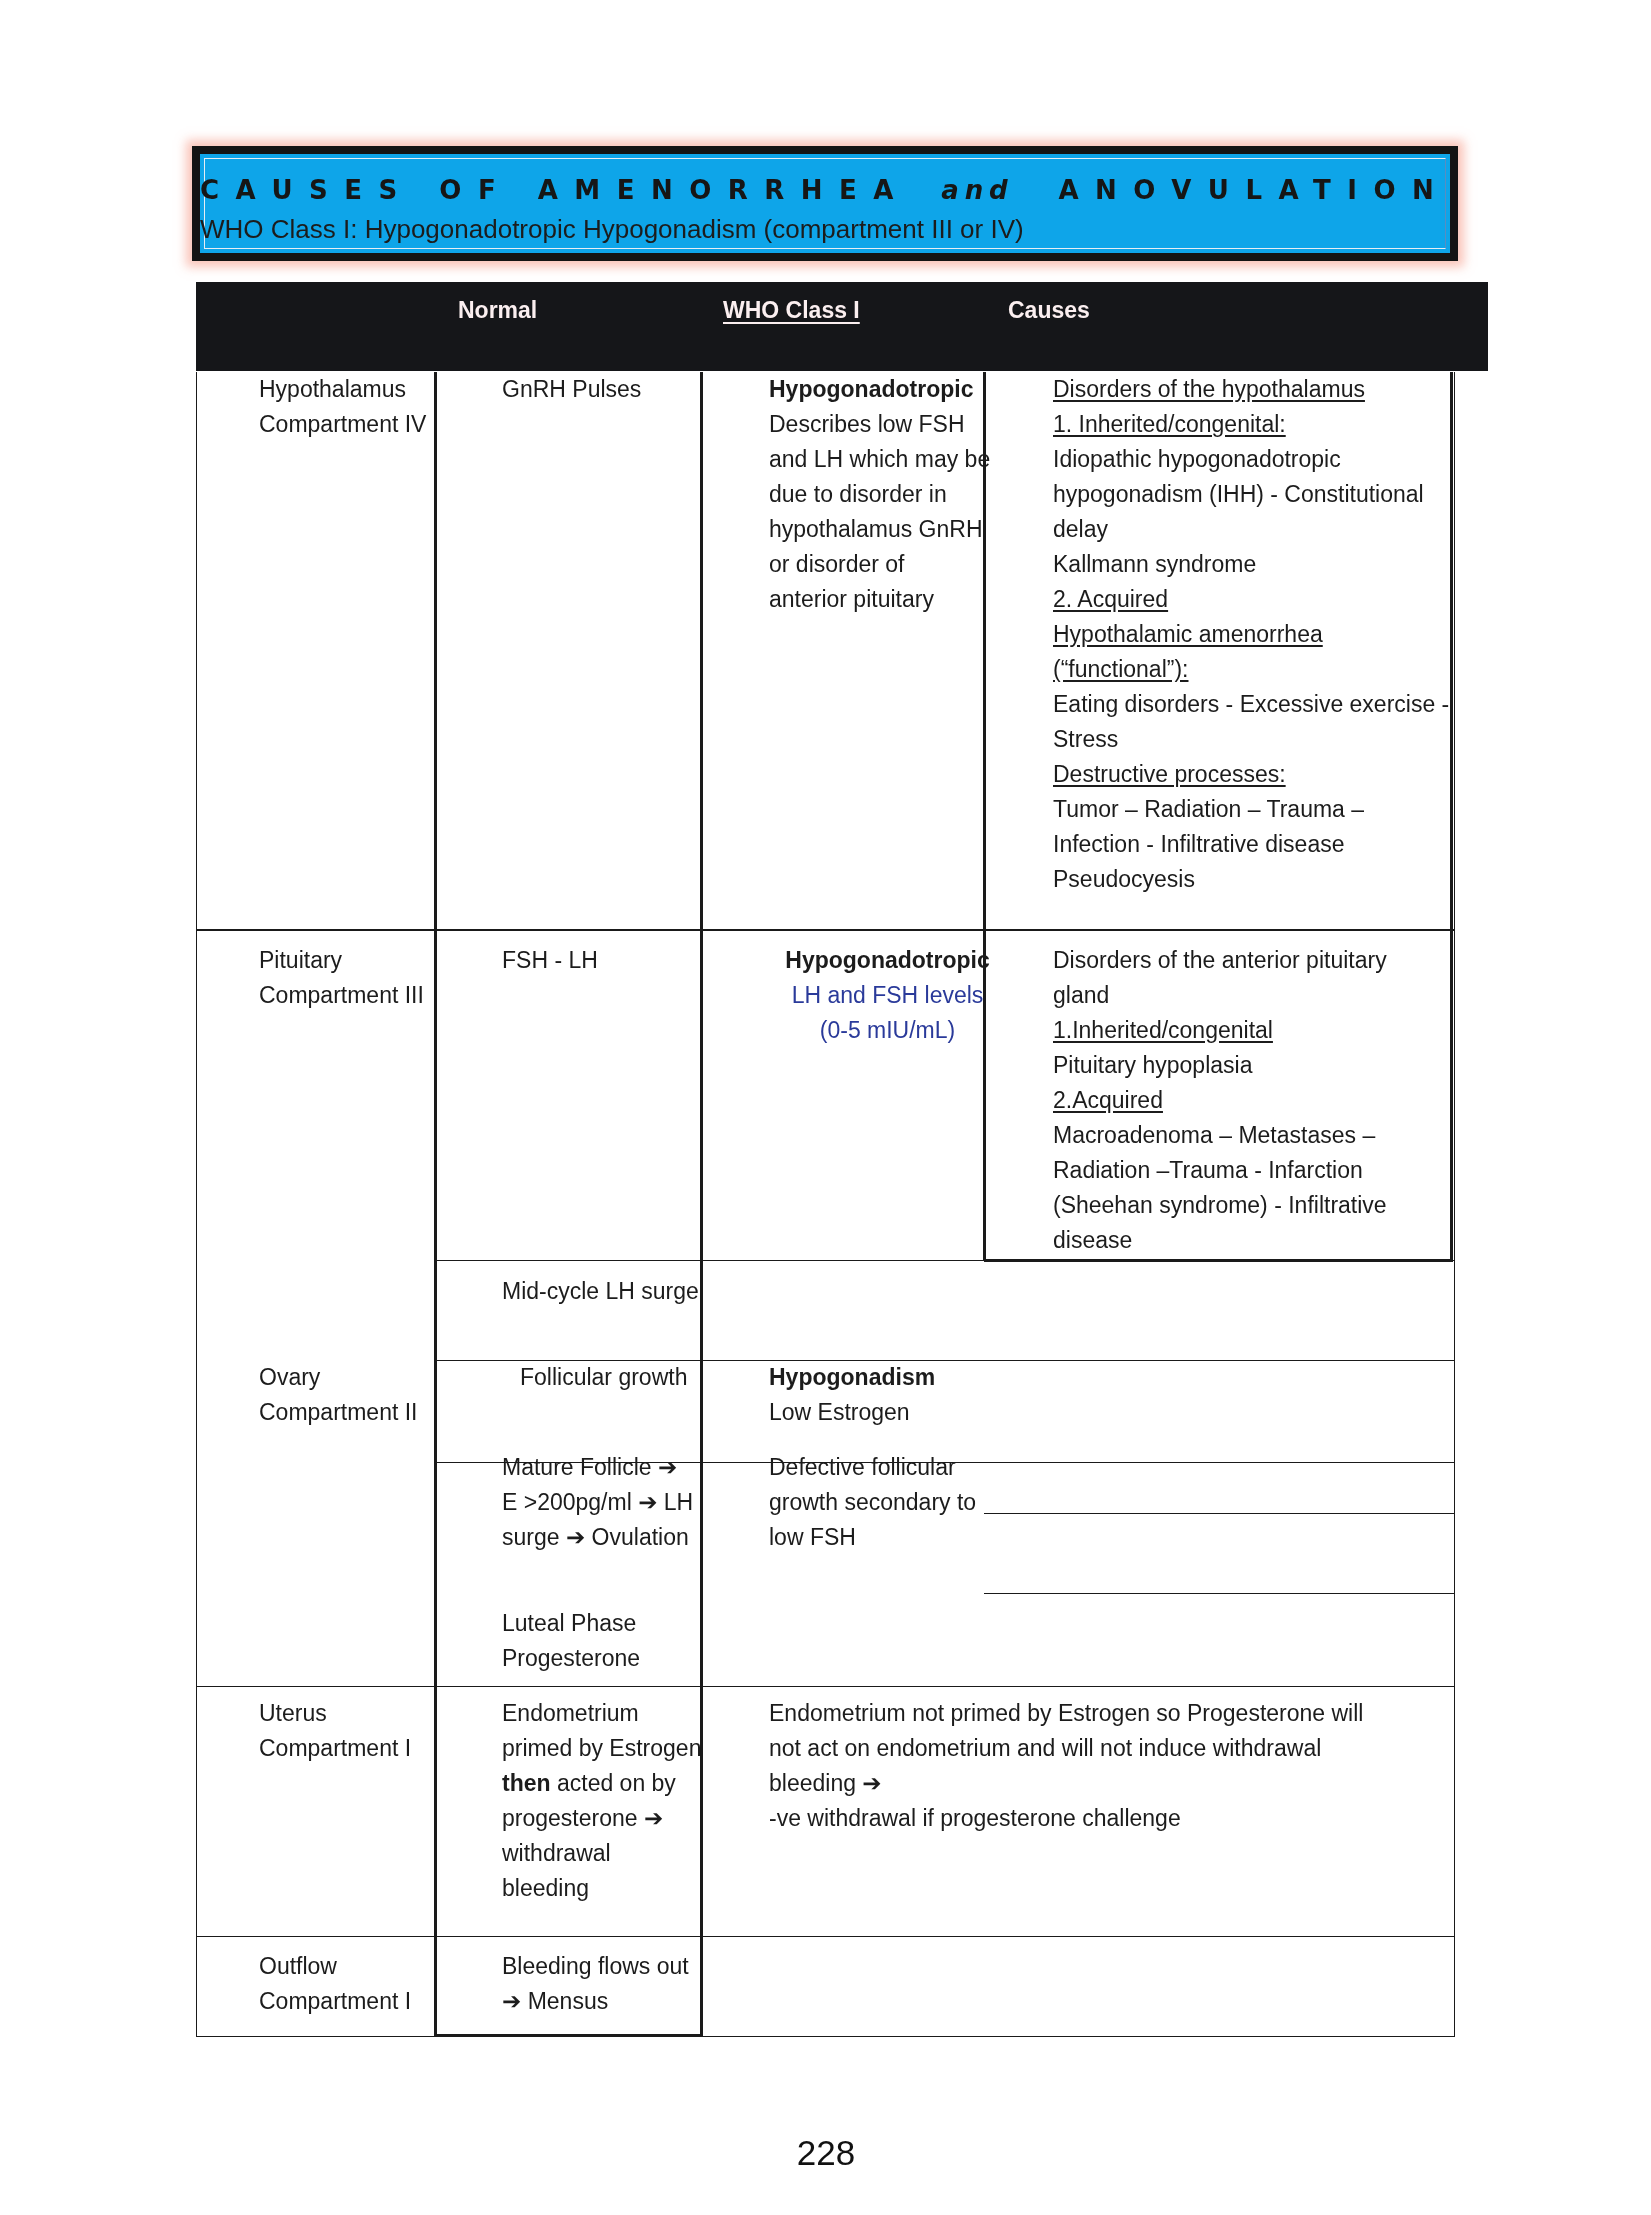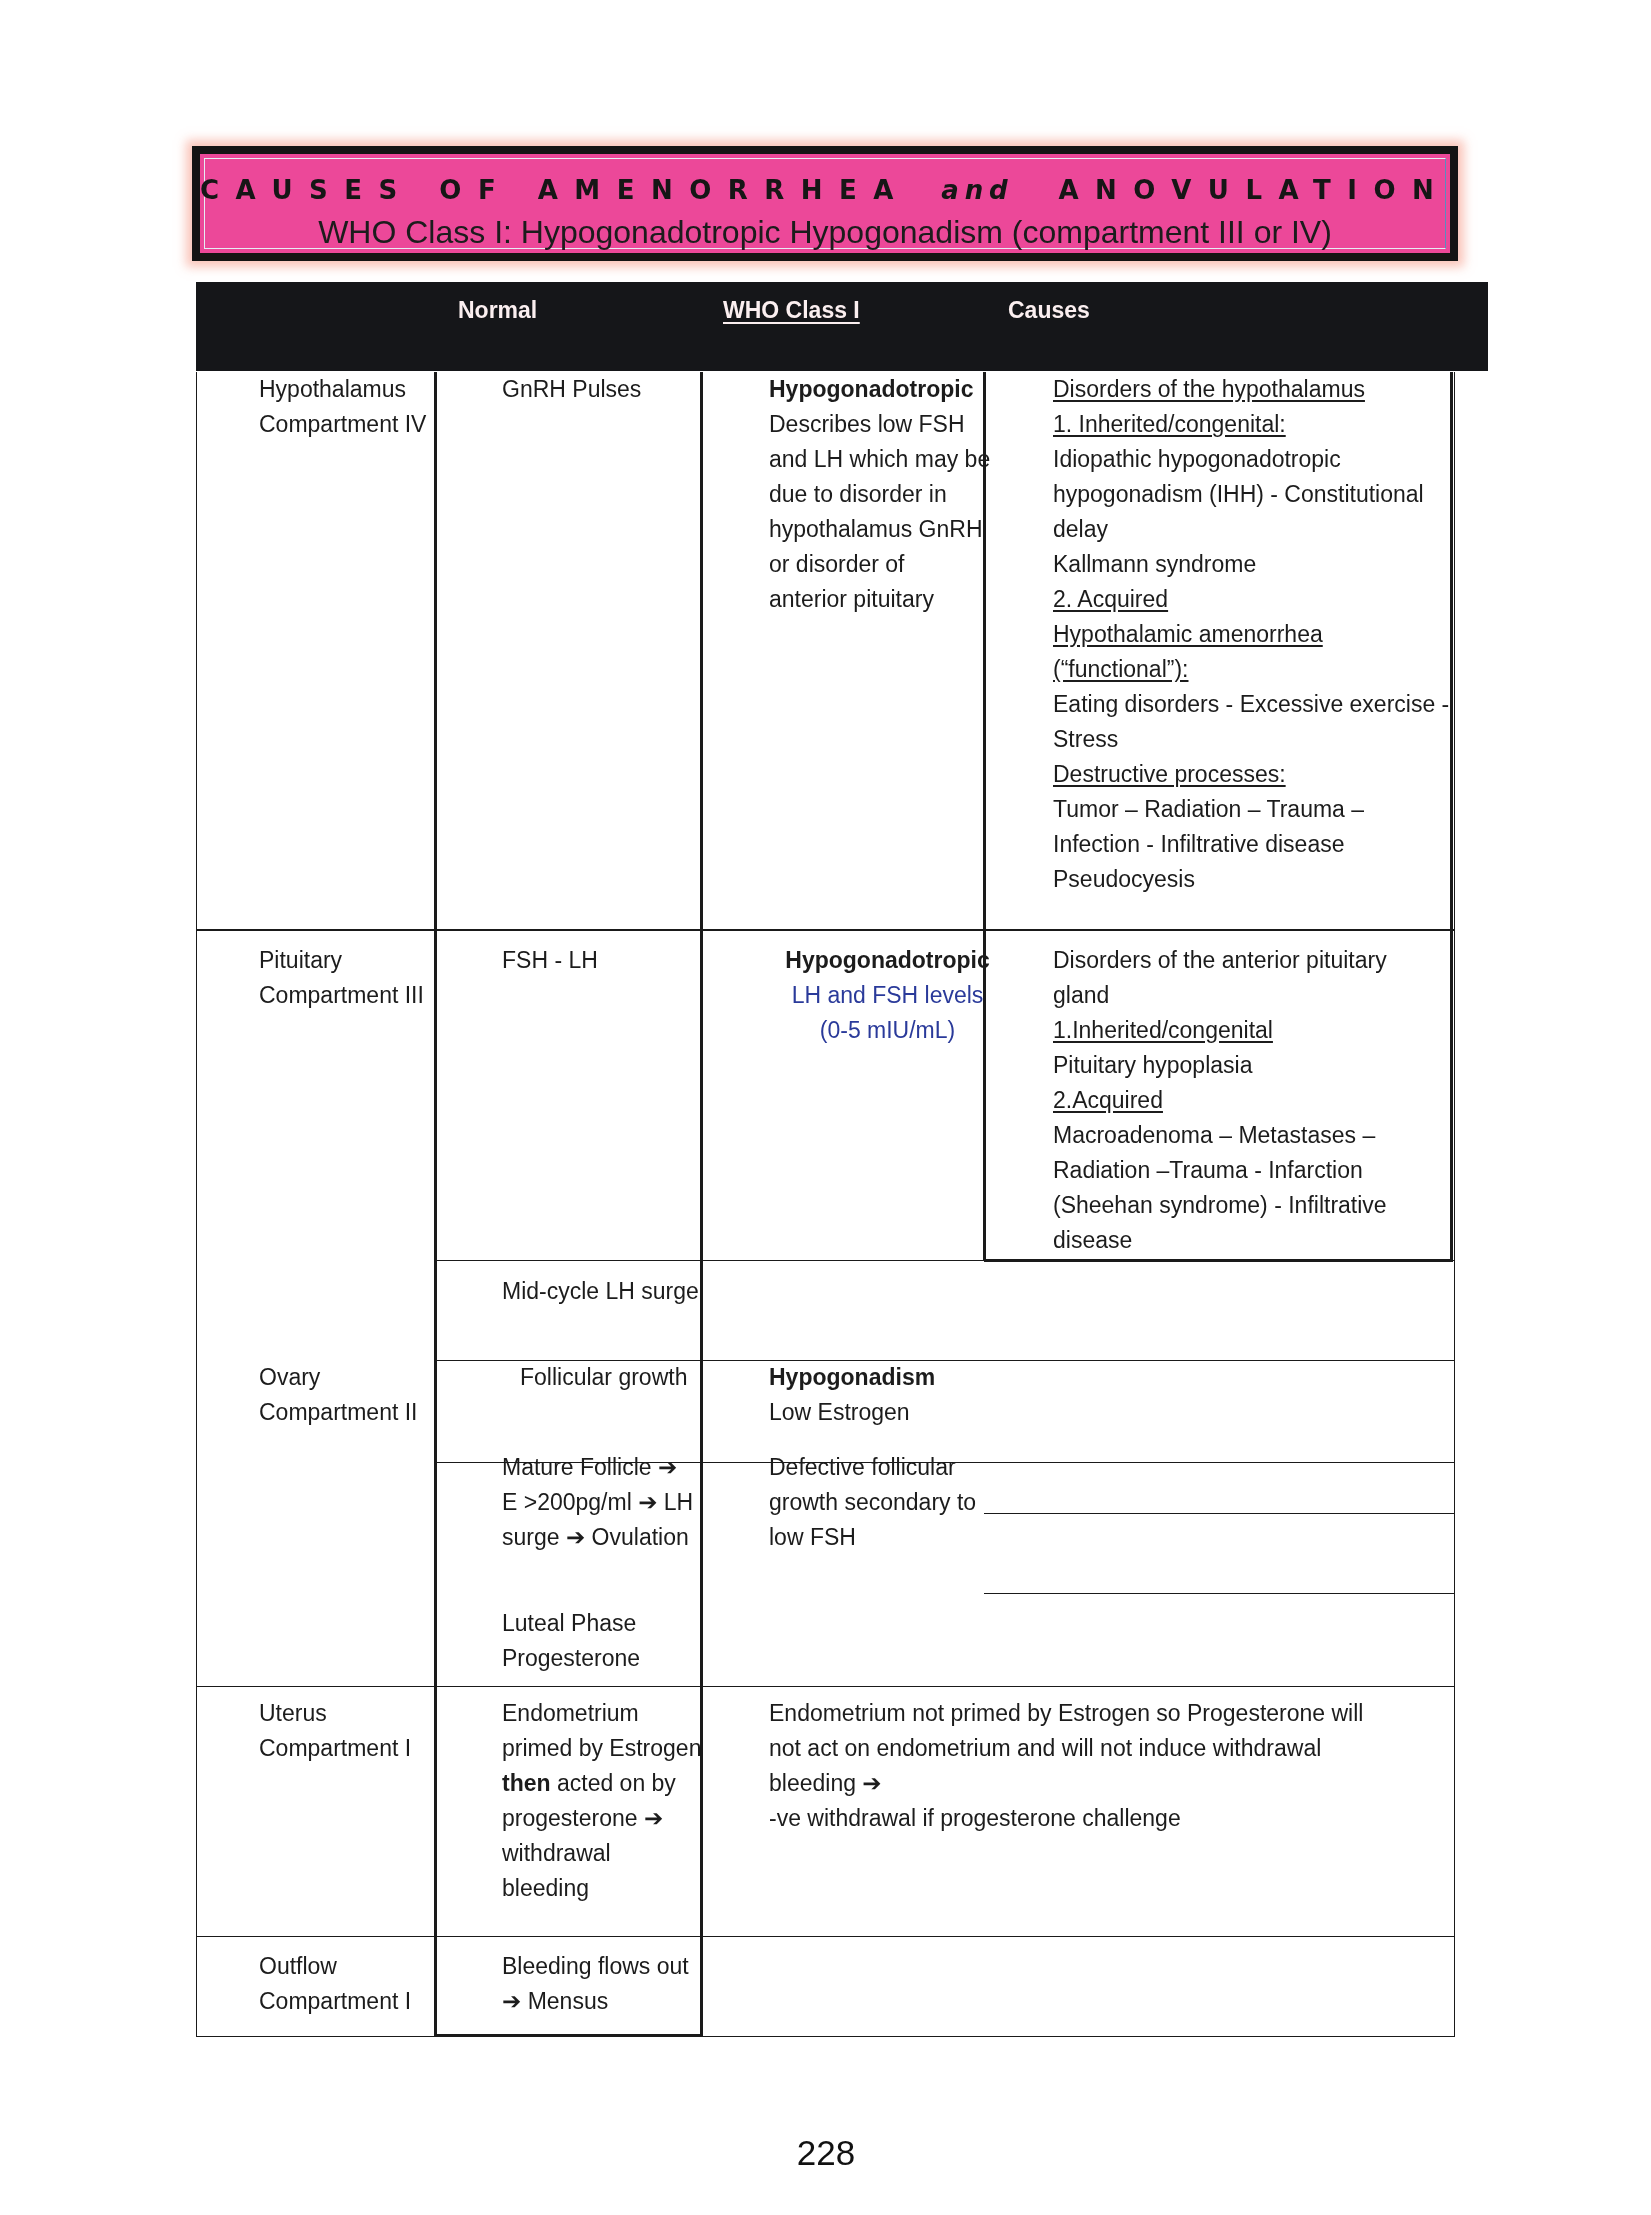--- a/index.html
+++ b/index.html
@@ -2,30 +2,30 @@
 <html><head>
 <meta charset="utf-8">
 <style>
   html, body { margin:0; padding:0; background:#ffffff; }
   body { width:1652px; height:2215px; position:relative; overflow:hidden;
          font-family:"Liberation Sans", sans-serif; color:#1a1a1a; }
   .abs { position:absolute; }
 
   
   .title-box { left:192px; top:146px; width:1266px; height:115px; box-sizing:border-box;
-               border:8.7px solid #141414; background:#ec4899;
+               border:8.7px solid #141414; background:#0ea5e9;
                box-shadow: 0 0 9.7px 5.8px rgba(245,150,130,0.55); }
   .title-inner { position:absolute; left:3.9px; right:3.9px; top:3.9px; bottom:3.9px;
                  border:1px solid #e6edf4; border-right:1.9px solid #5a8cc0; }
   .title-main { position:absolute; left:0; right:0; top:21.3px; text-align:center;
                 font-family:"DejaVu Sans", sans-serif; font-weight:bold; font-size:26px;
                 letter-spacing:16.5px; color:#161616; white-space:nowrap; }
   .title-main .and { font-style:italic; letter-spacing:5.8px; margin:0 19.4px 0 5.8px; }
-  .title-sub { position:absolute; left:0; right:0; top:60px; text-align:center;
-               font-size:32px; color:#1c1c1c; white-space:nowrap; }
+  .title-sub { position:absolute; left:0; right:0; top:60px; text-align:left;
+               font-size:26px; color:#1c1c1c; white-space:nowrap; }
 
   
   .hdr { left:196px; top:282px; width:1259px; height:89px; background:#151619;padding-left:33px; }
   .hdr-text { position:absolute; top:14.6px; color:#fbeff0; font-weight:bold; font-size:23px; }
   .hdr-text.u { text-decoration:underline; text-underline-offset:3.9px; }
 
   .line { position:absolute; background:#1a1a1a; }
   .cell-text { position:absolute; font-size:23px; line-height:35px; color:#1c1c1c; white-space:nowrap;margin-left:44px; }
   .b { font-weight:bold; }
   .u { text-decoration:underline; text-underline-offset:2.9px; }

